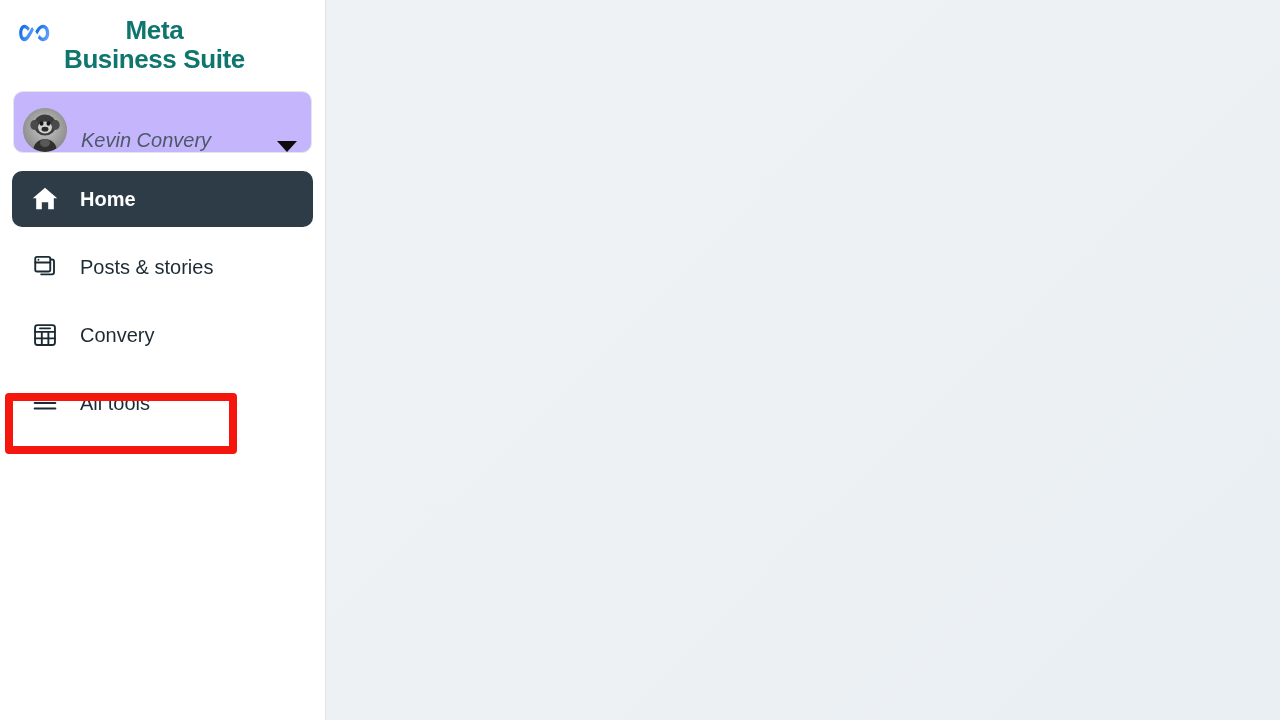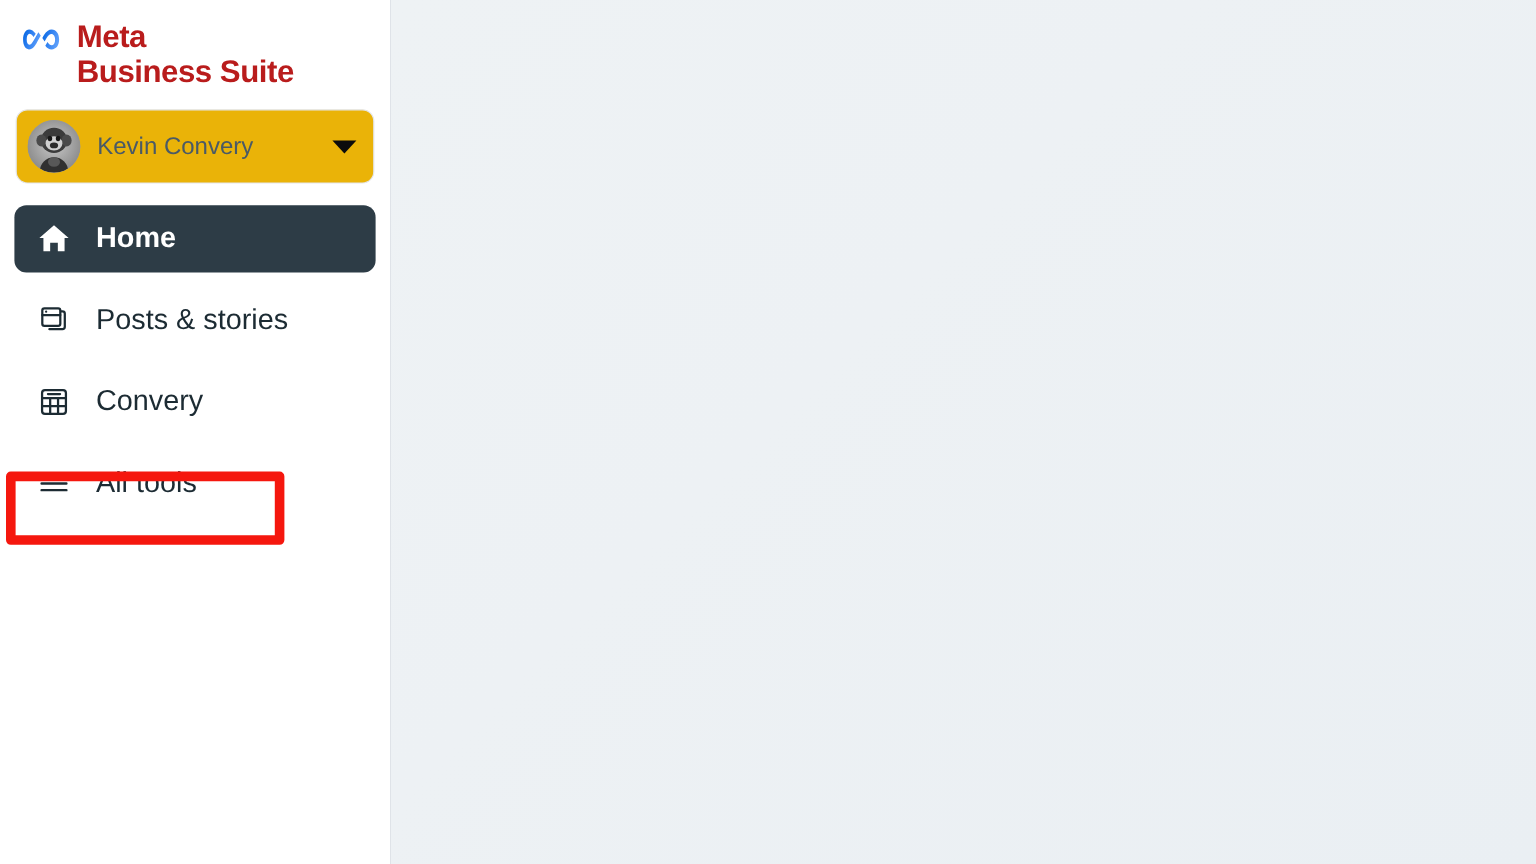--- a/index.html
+++ b/index.html
@@ -41,37 +41,39 @@
   .brand-logo {
     width: 38px;
     height: 28px;
     flex: 0 0 38px;
     margin-top: 3px;
   }
   .brand-text {
     font-size: 26px;
     line-height: 1.10;
     font-weight: 700;
-    color: #b91c1c;
+    color: #0f766e;
     letter-spacing: -0.4px;
     white-space: nowrap;
+    text-align: center;
   }
   .brand-line2 { display: block; }
 
   
   .account-box {
     margin: 18px 13px 0 13px;
     height: 62px;
     border: 1px solid #e4e6eb;
     border-radius: 10px;
-    background: #eab308;
-    display: flex;
-    align-items: center;
+    background: #c4b5fd;
+    display: flex;
+    align-items: flex-end;
     padding: 0 14px 0 9px;
     box-sizing: border-box;
+    font-style: italic;
   }
   .avatar {
     width: 44px;
     height: 44px;
     border-radius: 50%;
     flex: 0 0 44px;
     overflow: hidden;
     background: #9a9a9a;
     position: relative;
   }
@@ -114,21 +116,21 @@
     width: 34px;
     height: 34px;
     flex: 0 0 34px;
     display: flex;
     align-items: center;
     justify-content: center;
     color: #1c2b33;
   }
   .nav-item .nav-label {
     margin-left: 18px;
-    font-size: 24px;
+    font-size: 20px;
     color: #1c2b33;
     white-space: nowrap;
   }
   .nav-item.active {
     background: #2d3c46;
   }
   .nav-item.active .nav-icon { color: #ffffff; }
   .nav-item.active .nav-label {
     color: #ffffff;
     font-weight: 700;

